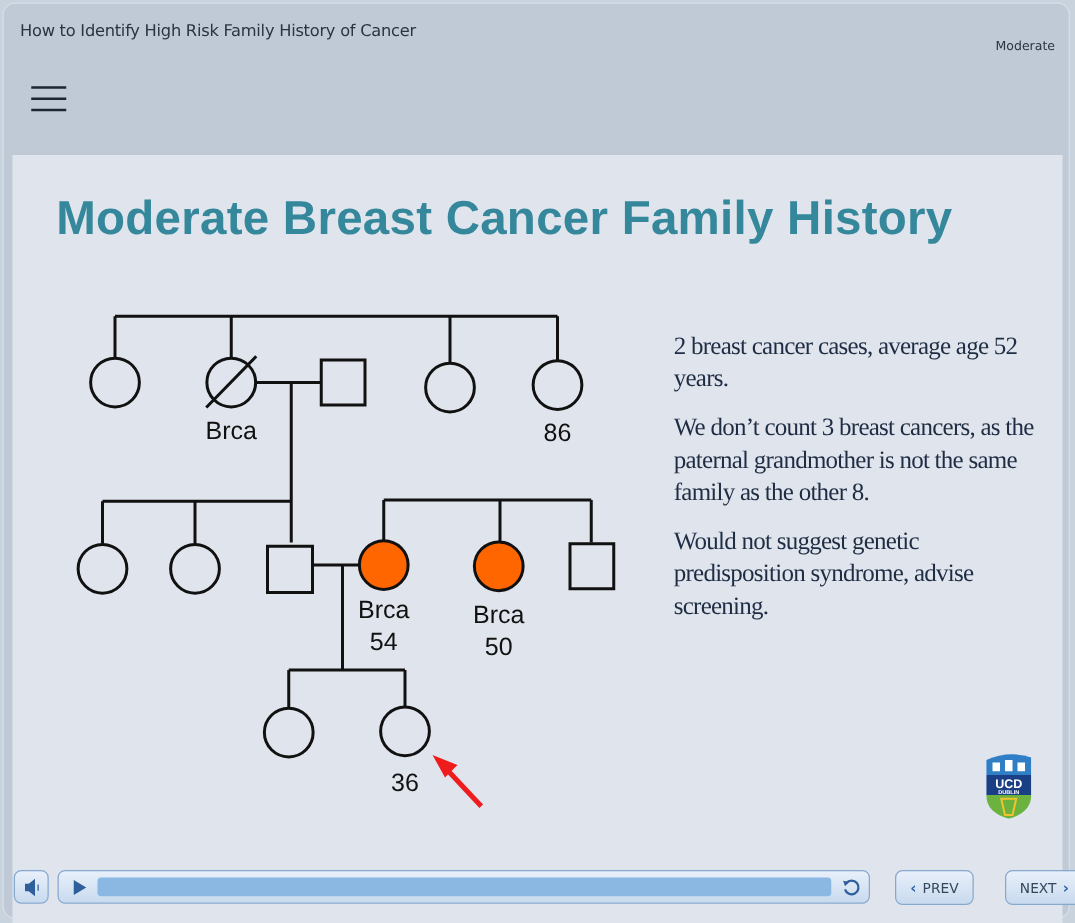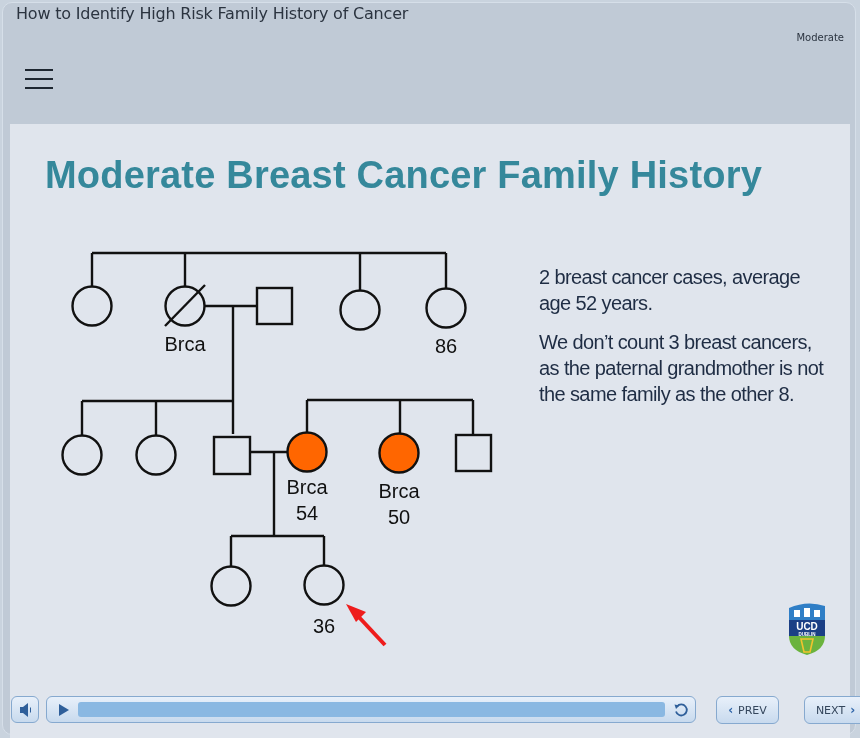--- a/index.html
+++ b/index.html
@@ -9,22 +9,22 @@
     font-family: "Liberation Sans", sans-serif;
   }
   .frame {
     position: absolute; left: 2px; top: 2px; width: 854px; height: 733px;
     background: #c0cad6;
     border: 1px solid #d6dfe9;
     border-radius: 10px;
     box-sizing: border-box;
   }
   .course-title {
-    position: absolute; left: 16px; top: 4px;
-    font-size: 16px; color: #2b3440;
+    position: absolute; left: 16px; top: 18px;
+    font-size: 13px; color: #2b3440;
     font-family: "DejaVu Sans", sans-serif; letter-spacing: -0.2px; text-align: center;
   }
   .resources {
     position: absolute; right: 16px; top: 32px;
     font-size: 10px; color: #2b3440;
     font-family: "DejaVu Sans", sans-serif; cursor: pointer;
   }
   .hamburger {
     position: absolute; left: 25px; top: 68px; width: 28px; height: 22px; cursor: pointer;
   }
@@ -39,21 +39,21 @@
     position: absolute; left: 35px; top: 30px;
     font-size: 38px; color: #35889b; font-weight: bold;
     font-family: "Liberation Sans", sans-serif; letter-spacing: 0.2px;
     white-space: nowrap;
   }
   .pedigree { position: absolute; left: 0; top: 0; }
   .ped-label { font-family: "Liberation Sans", sans-serif; font-size: 20px; fill: #111; }
   .notes {
     position: absolute; left: 529px; top: 140px; width: 290px;
     color: #1f2d44; font-size: 20px; line-height: 26px;
-    font-family: Liberation Sans, sans-serif; letter-spacing: -0.6px;
+    font-family: Liberation Serif, serif; letter-spacing: -0.6px;
   }
   .notes p { margin: 0 0 13px 0; }
   .logo { position: absolute; left: 778px; top: 478px; width: 38px; height: 54px; }
   .ctrl-btn {
     position: absolute; top: 696px; height: 27px;
     border: 1px solid #86a9cf; border-radius: 6px;
     background: linear-gradient(#e8f0fa, #c8daee);
     box-sizing: border-box; cursor: pointer;
   }
   .mute-btn { left: 11px; width: 28px; }
@@ -144,20 +144,21 @@
 
     <g>
       <line x1="385" y1="645" x2="356" y2="614" stroke="#ee1c1c" stroke-width="4"></line>
       <polygon points="346,604 366,612 356,622" fill="#ee1c1c"></polygon>
     </g>
   </svg>
 
   <div class="notes">
     <p>2 breast cancer cases, average age 52 years.</p>
     <p>We don’t count 3 breast cancers, as the paternal grandmother is not the same family as the other 8.</p>
+    <p>Would not suggest genetic predisposition syndrome, advise screening.</p>
   </div>
 
   <svg class="logo" viewBox="0 0 38 54">
     <defs>
       <clipPath id="shield">
           <path d="M1 6 Q19 -2 37 4 L37 34 Q37 48 19 53 Q1 48 1 34 Z"></path>
         </clipPath>
     </defs>
     <g clip-path="url(#shield)">
       <rect x="0" y="0" width="38" height="18" fill="#2f7ec6"></rect>

